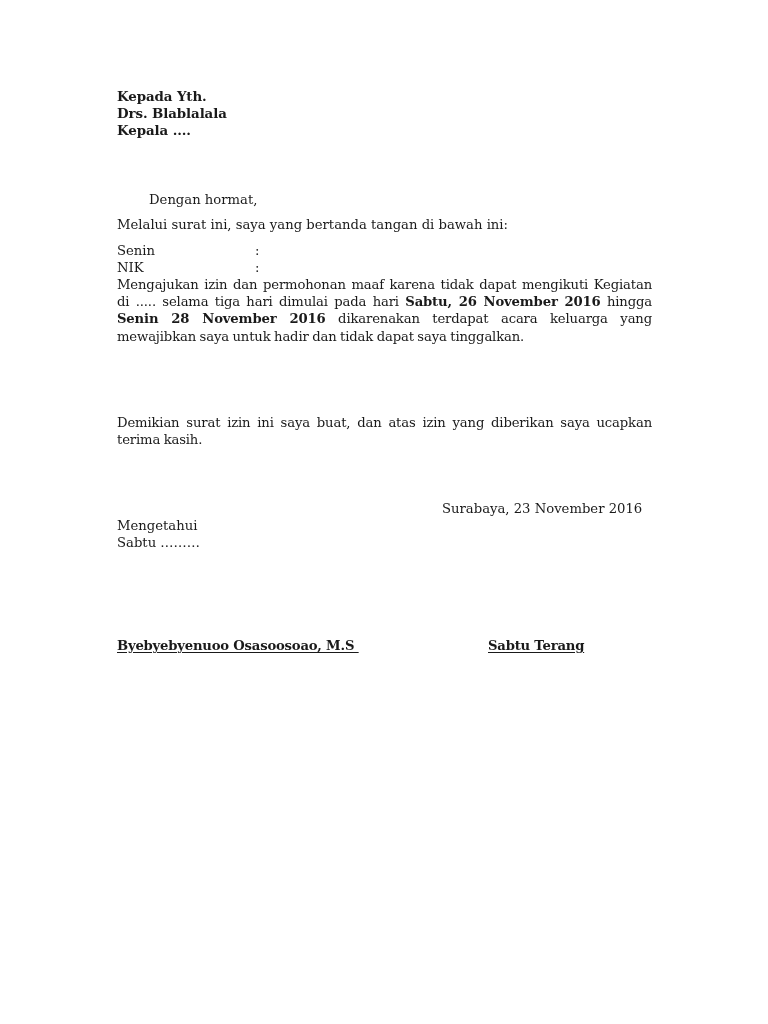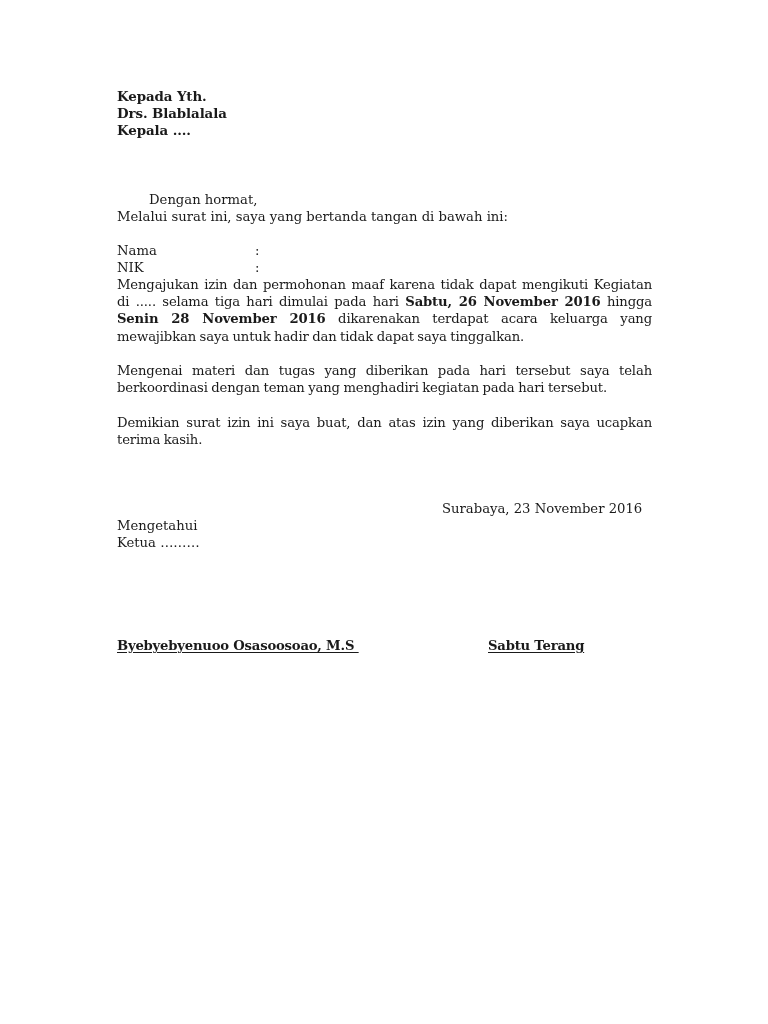--- a/index.html
+++ b/index.html
@@ -78,47 +78,43 @@
 
 <div class="page">
 
   <div class="recipient">
     <div class="line" style="top:88px;">Kepada Yth.</div>
     <div class="line" style="top:105px;">Drs. Blablalala</div>
     <div class="line" style="top:122px;">Kepala ....</div>
   </div>
 
   <div class="line" style="top:191px;margin-left:32px;">Dengan hormat,</div>
-  <div class="line" style="top:208px;">Melalui surat ini, saya yang bertanda tangan di bawah ini:</div>
+  <div class="line" style="top:216px;">Melalui surat ini, saya yang bertanda tangan di bawah ini:</div>
 
   <div class="field-row" style="top:242px;">
-    <span class="label">Nama</span><span>:</span>
+    <span class="label">Senin</span><span>:</span>
   </div>
   <div class="field-row" style="top:259px;">
     <span class="label">NIK</span><span>:</span>
   </div>
 
   <div class="para" style="top:276px;">
     <span class="j">Mengajukan izin dan permohonan  maaf karena tidak dapat mengikuti Kegiatan</span>
     <span class="j"><span>di ..... selama tiga hari dimulai pada hari </span><b>Sabtu, 26 November 2016</b><span> hingga</span></span>
     <span class="j"><b>Senin 28 November 2016</b><span> dikarenakan terdapat acara keluarga yang</span></span>
     <span class="last">mewajibkan saya untuk hadir dan tidak dapat saya tinggalkan.</span>
   </div>
 
-  <div class="para" style="top:362px;">
-    <span class="j">Mengenai materi dan tugas yang diberikan pada hari tersebut saya telah</span>
-    <span class="last">berkoordinasi dengan teman yang menghadiri kegiatan pada hari tersebut.</span>
-  </div>
 
   <div class="para" style="top:414px;">
     <span class="j">Demikian surat izin ini saya buat, dan atas izin yang diberikan saya ucapkan</span>
     <span class="last">terima kasih.</span>
   </div>
 
   <div class="place-date" style="top:500px;">Surabaya, 23 November 2016</div>
 
   <div class="line" style="top:517px;">Mengetahui</div>
-  <div class="line" style="top:534px;">Ketua ………</div>
+  <div class="line" style="top:534px;">Sabtu ………</div>
 
   <div class="sig" style="left:0; top:637px;">Byebyebyenuoo Osasoosoao, M.S </div>
   <div class="sig" style="left:371px; top:637px;">Sabtu Terang</div>
 
 </div>
 
 </body></html>

